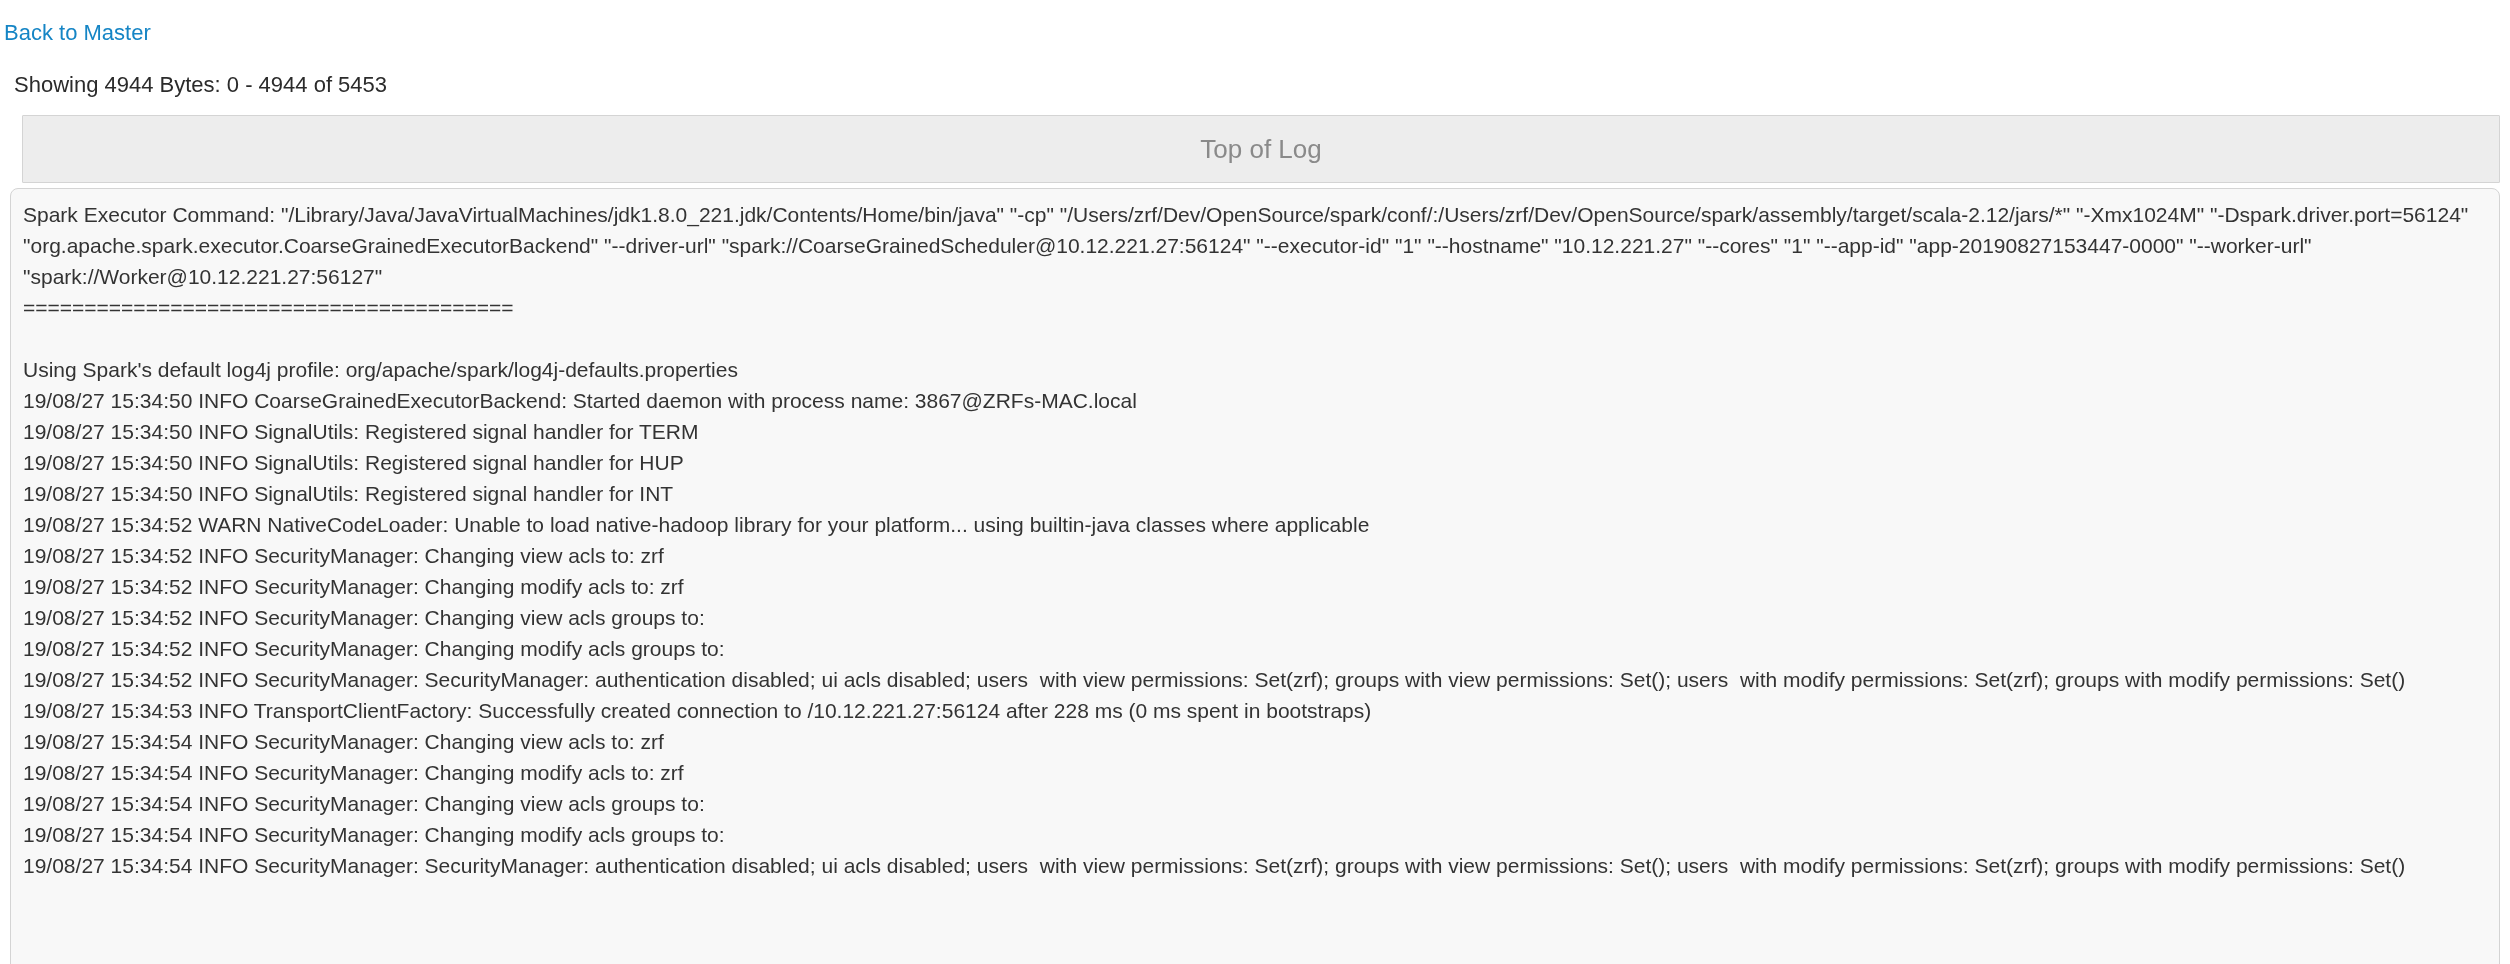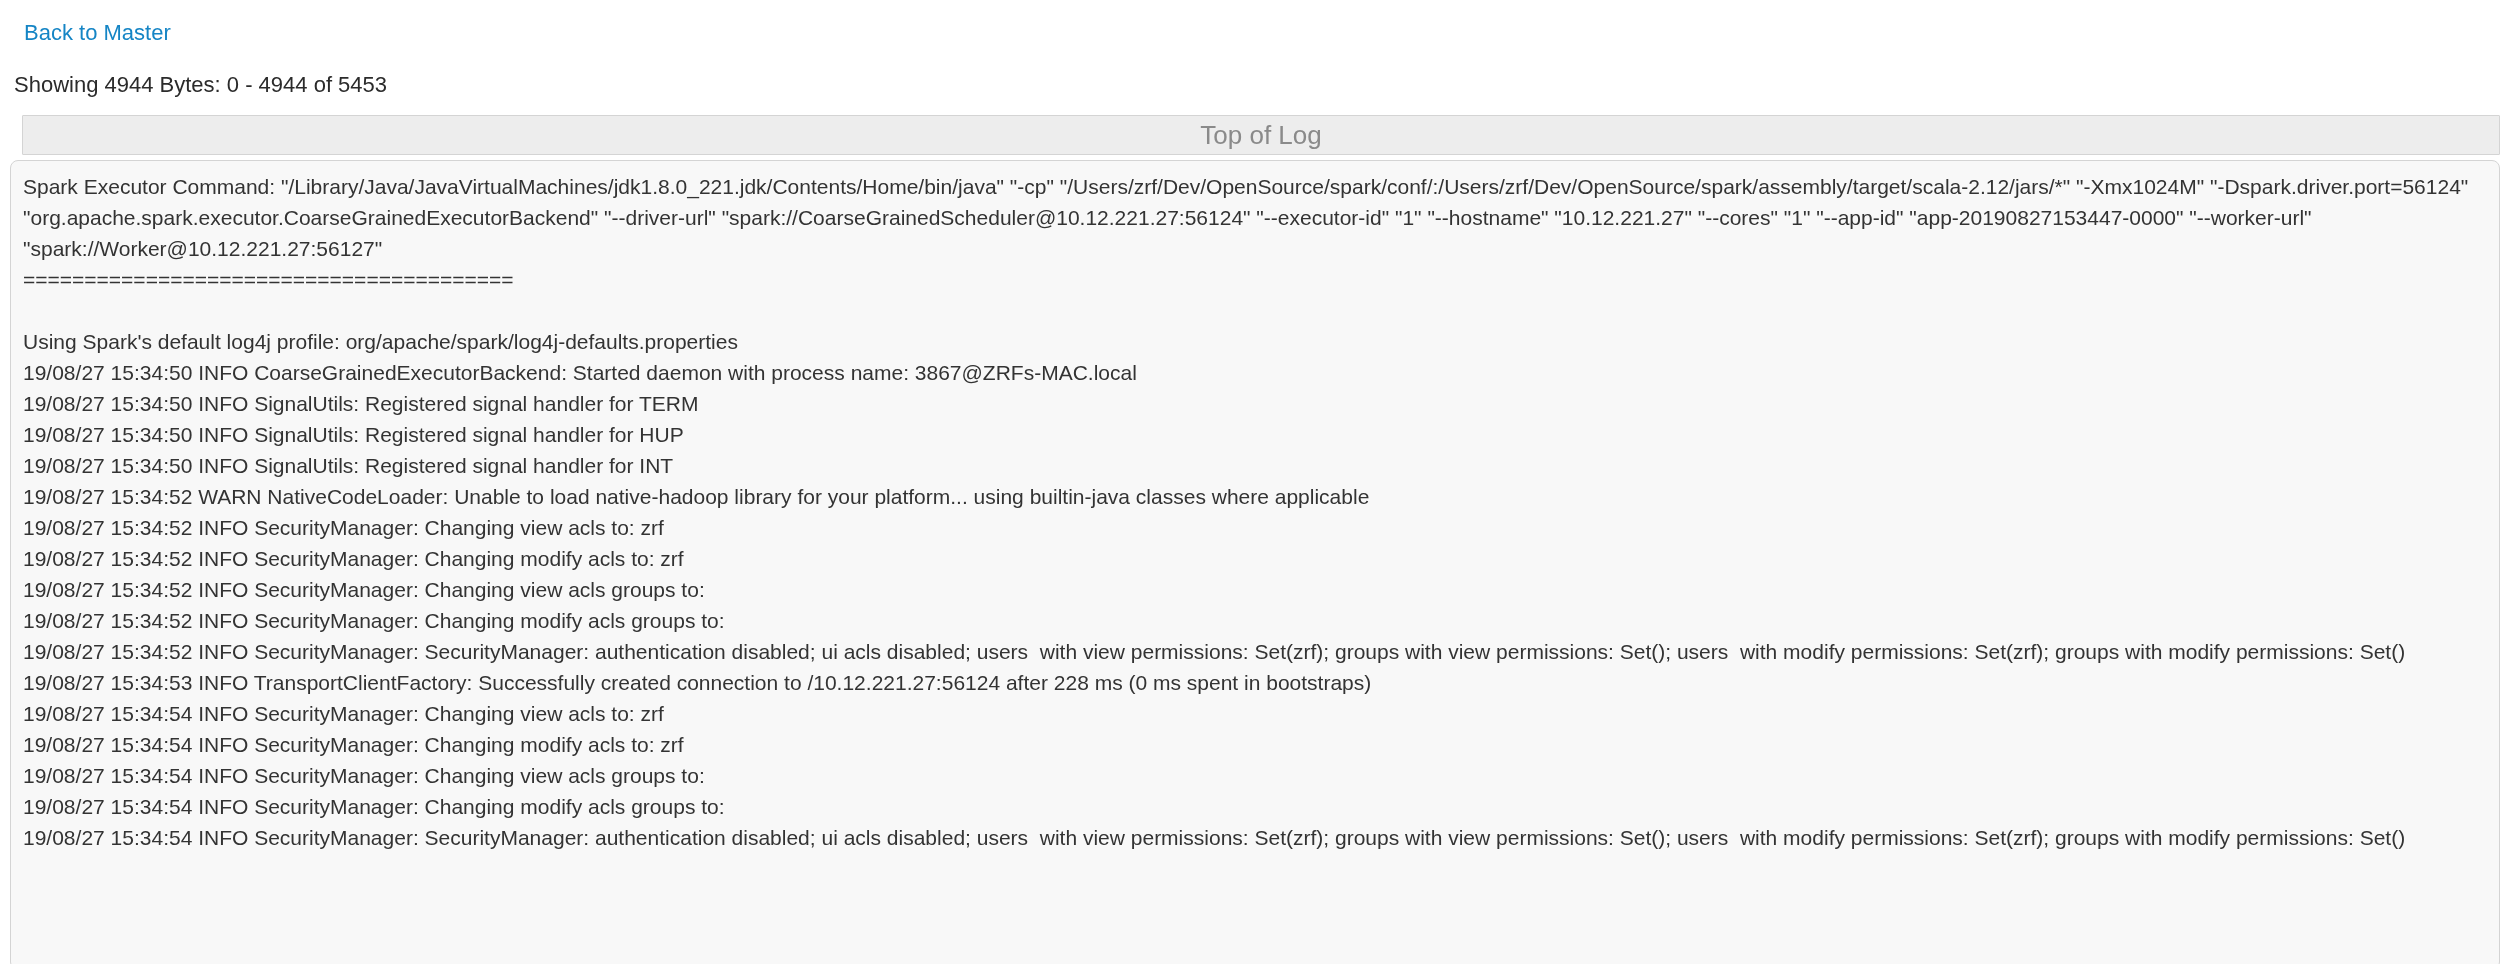--- a/index.html
+++ b/index.html
@@ -19,39 +19,39 @@
     font-family: "Liberation Sans", "DejaVu Sans", sans-serif;
   }
   body {
     width: 2510px;
     height: 964px;
     overflow: hidden;
     padding-top: 20px;
   }
   .back-link {
     display: inline-block;
-    margin-left: 24px;
+    margin-left: 4px;
     font-size: 22px;
     line-height: 26px;
     color: var(--link_blue);
     text-decoration: none;
     cursor: pointer;
   }
   .byte-range {
     margin: 26px 14px 0 14px;
     font-size: 22px;
     line-height: 26px;
     color: var(--body_text);
   }
   .log-header-bar {
     margin: 17px 10px 5px 22px;
     background: var(--panel_title_bg);
     border: 1px solid var(--panel_border);
     border-radius: 1px;
-    height: 40px;
+    height: 68px;
     display: flex;
     align-items: center;
     justify-content: center;
   }
   .log-header-title {
     font-size: 26px;
     color: var(--panel_title_text);
   }
   .log-box {
     margin: 0 10px;

